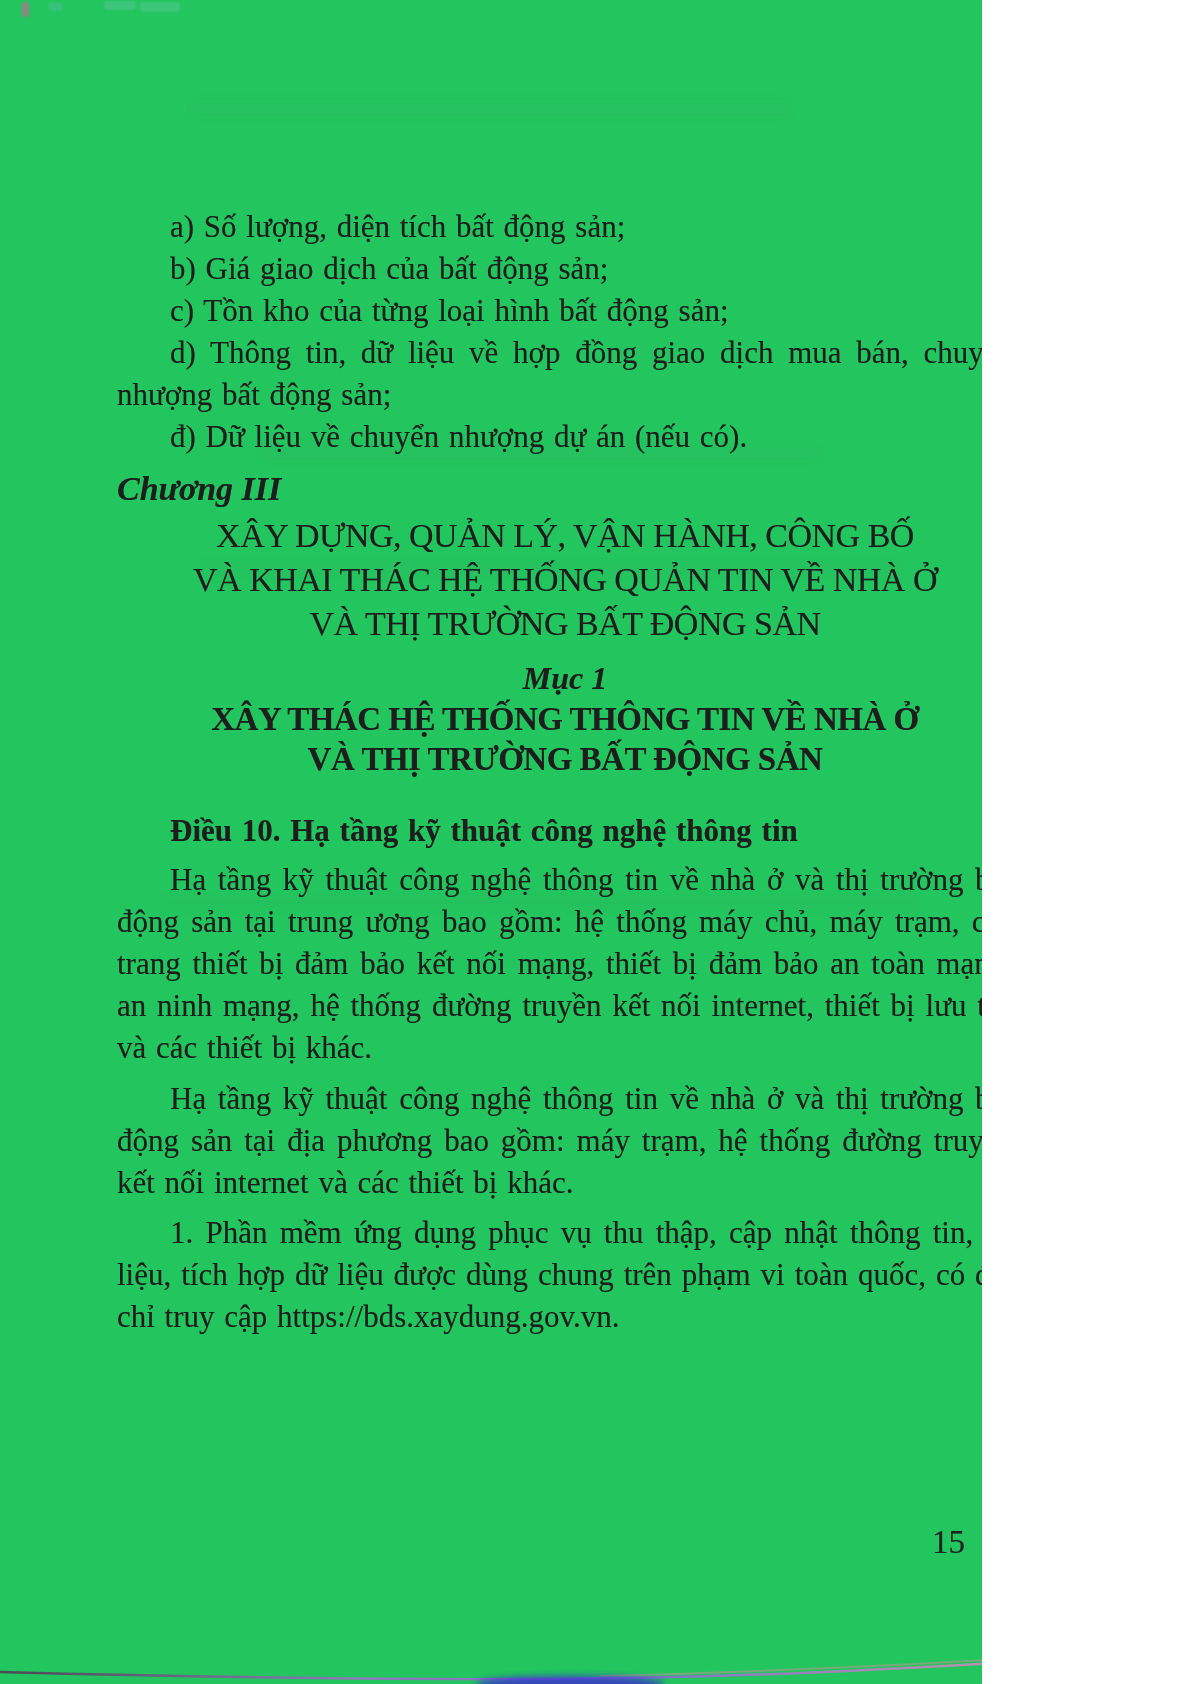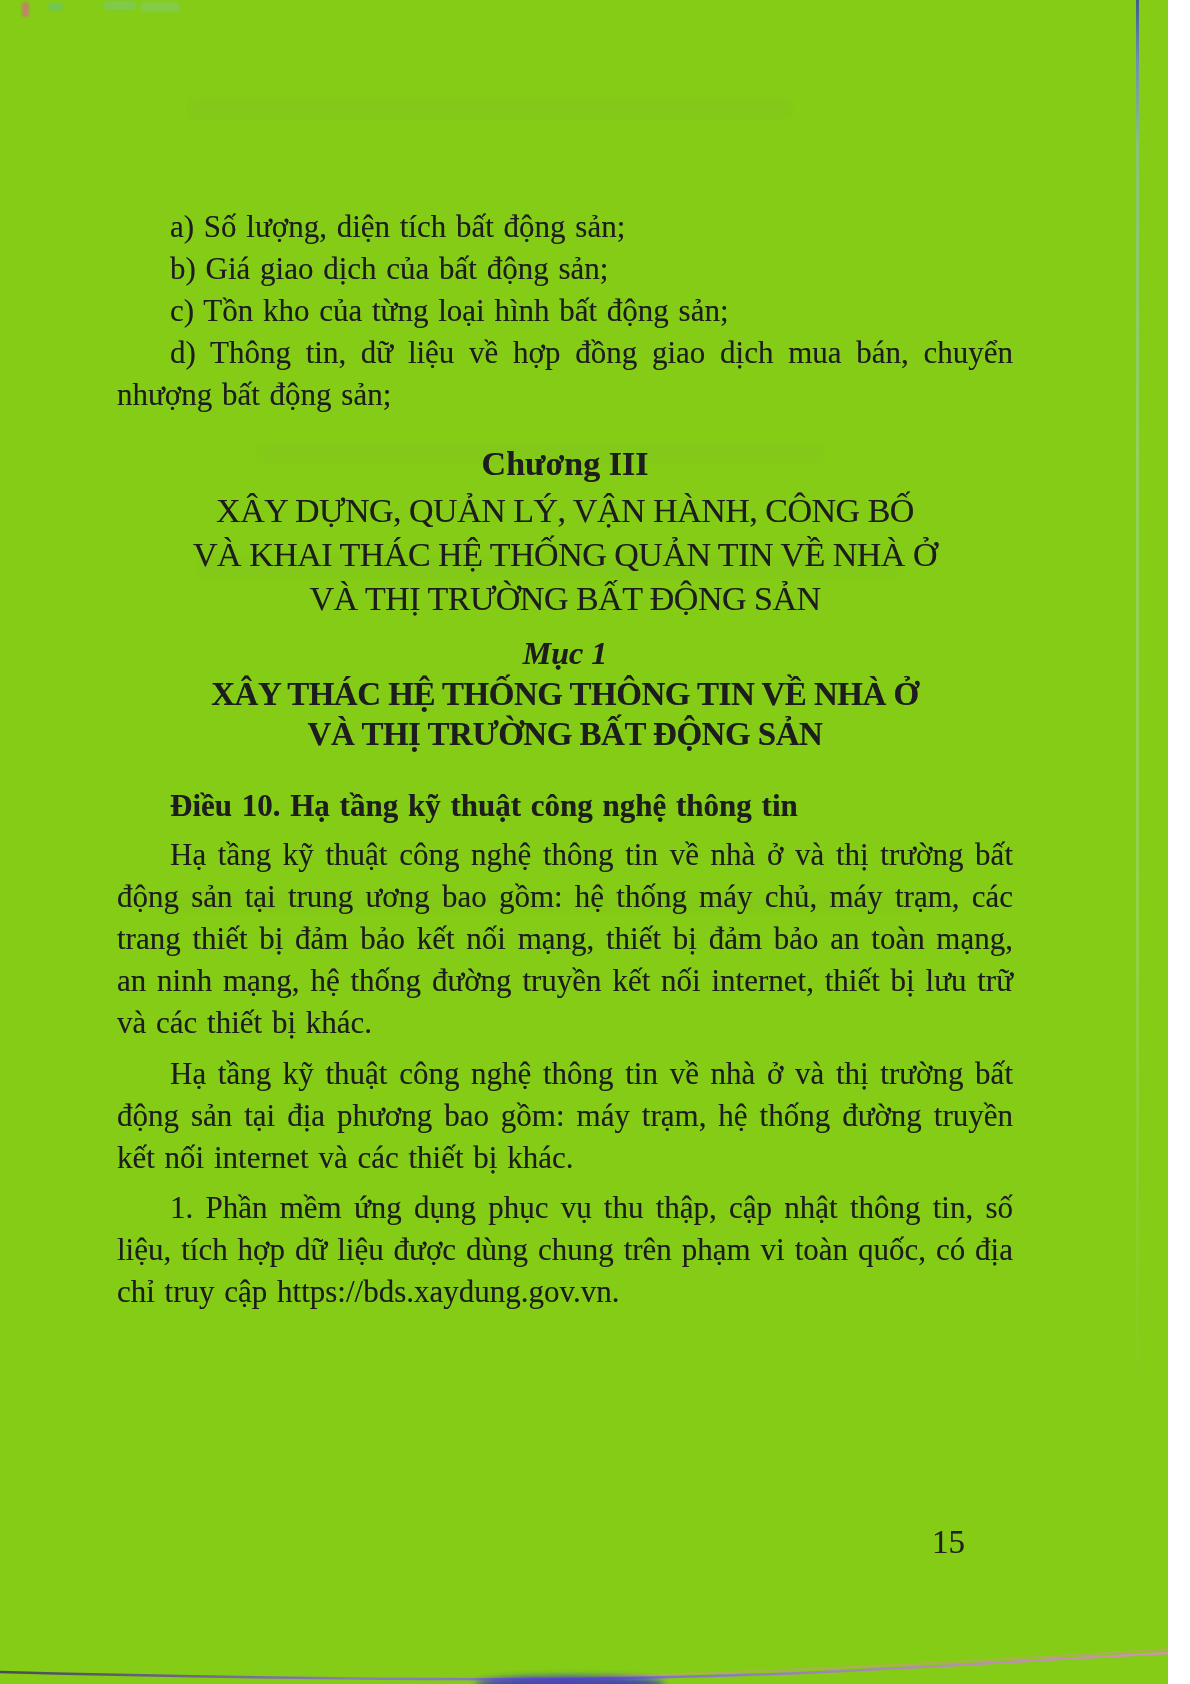--- a/index.html
+++ b/index.html
@@ -1,20 +1,20 @@
 <!DOCTYPE html>
 <html lang="vi"><head>
 <meta charset="utf-8">
 <style>
   html, body { margin: 0; padding: 0; background: #ffffff; }
   .page {
     position: relative;
-    width: 1168px;
+    width: 982px;
     height: 1684px;
-    background: #84cc16;
+    background: #22c55e;
     overflow: hidden;
     font-family: "Liberation Serif", "DejaVu Serif", serif;
     color: #1d1d1d;
   }
   .content {
     position: absolute;
     left: 117px;
     top: 0;
     width: 896px;
   }
@@ -23,25 +23,25 @@
     margin: 0;
     font-size: 31px;
     line-height: 42px;
     text-align: justify;
     word-spacing: 2px;
     text-shadow: 0 0 0.6px rgba(30,30,30,0.45);
   }
   .li, .body-para, .article-heading { text-indent: 53px; }
   .intro-list { margin-top: 206px; }
   .chapter-label {
-    margin-top: 25px;
+    margin-top: 8px;
     font-size: 34px;
     line-height: 46px;
     font-weight: bold;
-    text-align: center;
+    font-style: italic;
     text-shadow: 0 0 0.6px rgba(30,30,30,0.45);
   }
   .chapter-title {
     margin-top: 2px;
     font-size: 34px;
     line-height: 44px;
     font-weight: normal;
     text-align: center;
     letter-spacing: -0.5px;
     text-shadow: 0 0 0.6px rgba(30,30,30,0.45);
@@ -117,20 +117,21 @@
   <div class="bleed bleed-3"></div>
   <div class="bleed bleed-4"></div>
 
   <div class="content">
 
     <div class="intro-list">
       <p class="li">a) Số lượng, diện tích bất động sản;</p>
       <p class="li">b) Giá giao dịch của bất động sản;</p>
       <p class="li">c) Tồn kho của từng loại hình bất động sản;</p>
       <p class="li">d) Thông tin, dữ liệu về hợp đồng giao dịch mua bán, chuyển nhượng bất động sản;</p>
+      <p class="li">đ) Dữ liệu về chuyển nhượng dự án (nếu có).</p>
     </div>
 
     <div class="chapter-label">Chương III</div>
 
     <div class="chapter-title">
       <div>XÂY DỰNG, QUẢN LÝ, VẬN HÀNH, CÔNG BỐ</div>
       <div>VÀ KHAI THÁC HỆ THỐNG QUẢN TIN VỀ NHÀ Ở</div>
       <div>VÀ THỊ TRƯỜNG BẤT ĐỘNG SẢN</div>
     </div>
 

